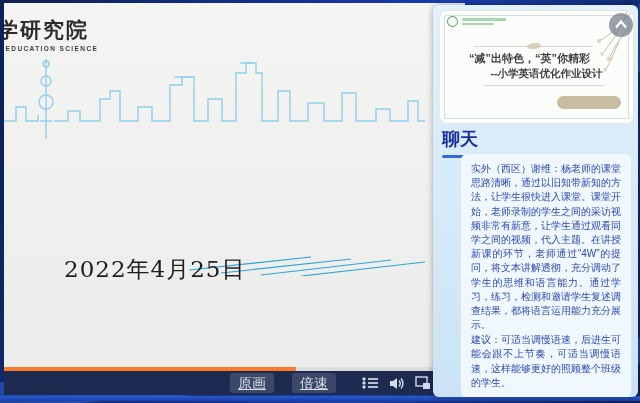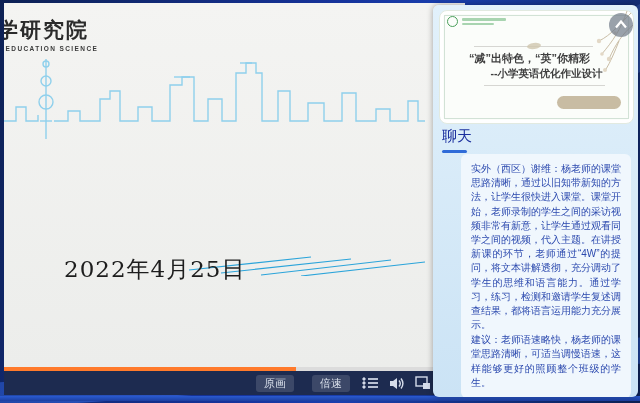--- a/index.html
+++ b/index.html
@@ -30,24 +30,24 @@
     font-size:21px;letter-spacing:1px;white-space:nowrap;}
   .banner-line2{position:absolute;left:-5px;top:29px;color:#F4E700;font-weight:900;
     font-size:35px;letter-spacing:0.5px;white-space:nowrap;text-shadow:0 1px 0 rgba(0,0,0,0.05);}
   .pinstripes{position:absolute;left:185px;top:247px;}
   .slide-date{position:absolute;left:28px;top:251px;font-size:23px;color:#1d1d1d;
     font-family:"DejaVu Serif","Liberation Serif",serif;letter-spacing:1px;margin-left:32px;}
   .progress-track{position:absolute;left:0;top:364px;width:100%;height:4px;background:#dcdcdc;}
   .progress-played{height:100%;background:#FF7A2B;}
   .control-bar{position:absolute;left:0;top:368px;width:100%;height:24px;background:#1D2B50;
     display:flex;align-items:center;justify-content:flex-end;gap:10px;padding-right:10px;box-sizing:border-box;}
-  .ctl-btn{background:rgba(255,255,255,0.14);color:#d9dfeb;font-size:11px;line-height:1;
-    padding:3px 8px;border-radius:3px;border:none;cursor:pointer;white-space:nowrap;}
+  .ctl-btn{background:rgba(255,255,255,0.14);color:#d9dfeb;font-size:14px;line-height:1;
+    padding:3px 8px;border-radius:3px;border:none;cursor:pointer;white-space:nowrap;text-decoration:underline;}
   .ctl-btn.quality{margin-right:8px;}
-  .ctl-btn.speed{margin-right:2px;}
+  .ctl-btn.speed{margin-right:16px;}
   .ctl-icon{display:flex;align-items:center;justify-content:center;cursor:pointer;}
   .ctl-icon svg{display:block;}
 
   
   .side-panel{position:absolute;left:433px;top:5px;width:205px;height:392px;border-radius:6px;
     background:linear-gradient(#e2f1fb,#cbe3f5);overflow:hidden;box-shadow:0 0 6px rgba(0,0,0,0.35);}
   .thumb{position:absolute;left:6px;top:5px;width:193px;height:112px;background:#fbfdfa;
     border:1px solid #e2eae0;border-radius:8px;box-shadow:inset 0 0 0 3px #ffffff;}
   .thumb-inner{position:absolute;inset:4px;border:1px solid #d2e2d6;}
   .thumb-logo{position:absolute;left:7px;top:5px;display:flex;align-items:center;gap:4px;}
@@ -63,21 +63,21 @@
   .thumb-title1{position:absolute;left:0;right:14px;top:40px;text-align:center;
     font-size:11px;font-weight:bold;color:#3f3f3f;white-space:nowrap;}
   .thumb-title2{position:absolute;left:36px;right:16px;top:56px;text-align:center;
     font-size:10.5px;font-weight:bold;color:#3f3f3f;white-space:nowrap;}
   .thumb-badge{position:absolute;right:12px;top:85px;width:64px;height:13px;
     background:#c8bca3;border-radius:7px;}
   .thumb-flowers{position:absolute;right:0;top:0;}
   .collapse-btn{position:absolute;right:5px;top:8px;width:24px;height:24px;border-radius:50%;
     background:rgba(115,125,138,0.72);display:flex;align-items:center;justify-content:center;cursor:pointer;}
   .chat-tab{position:absolute;left:9px;top:122px;cursor:pointer;}
-  .chat-tab-label{font-size:15px;font-weight:normal;color:#1b2f9e;}
+  .chat-tab-label{font-size:18px;font-weight:bold;color:#1b2f9e;}
   .chat-tab-underline{width:25px;height:3px;background:#2F6BD8;border-radius:2px;margin-top:4px;}
   .chat-bubble{position:absolute;left:28px;top:149px;width:170px;box-sizing:border-box;
     background:#f0f7fd;border-radius:6px;padding:7px 9px;}
   .chat-bubble p{margin:1px;font-size:10px;line-height:1.42;color:#2B49AE;
     text-align:justify;word-break:break-all;}
 </style>
 </head>
 <body>
 
 <div class="streak s1"></div>
@@ -213,15 +213,15 @@
     </svg>
   </div>
 
   <div class="chat-tab">
     <div class="chat-tab-label">聊天</div>
     <div class="chat-tab-underline"></div>
   </div>
 
   <div class="chat-bubble">
     <p>实外（西区）谢维：杨老师的课堂思路清晰，通过以旧知带新知的方法，让学生很快进入课堂。课堂开始，老师录制的学生之间的采访视频非常有新意，让学生通过观看同学之间的视频，代入主题。在讲授新课的环节，老师通过“4W”的提问，将文本讲解透彻，充分调动了学生的思维和语言能力。通过学习，练习，检测和邀请学生复述调查结果，都将语言运用能力充分展示。</p>
-    <p>建议：老师语速略快，杨老师的课堂思路清晰，可适当调慢语速，这样能够更好的照顾整个班级的学生。</p>
+    <p>建议：可适当调慢语速，后进生可能会跟不上节奏，可适当调慢语速，这样能够更好的照顾整个班级的学生。</p>
   </div>
 </div>
 
 </body></html>

